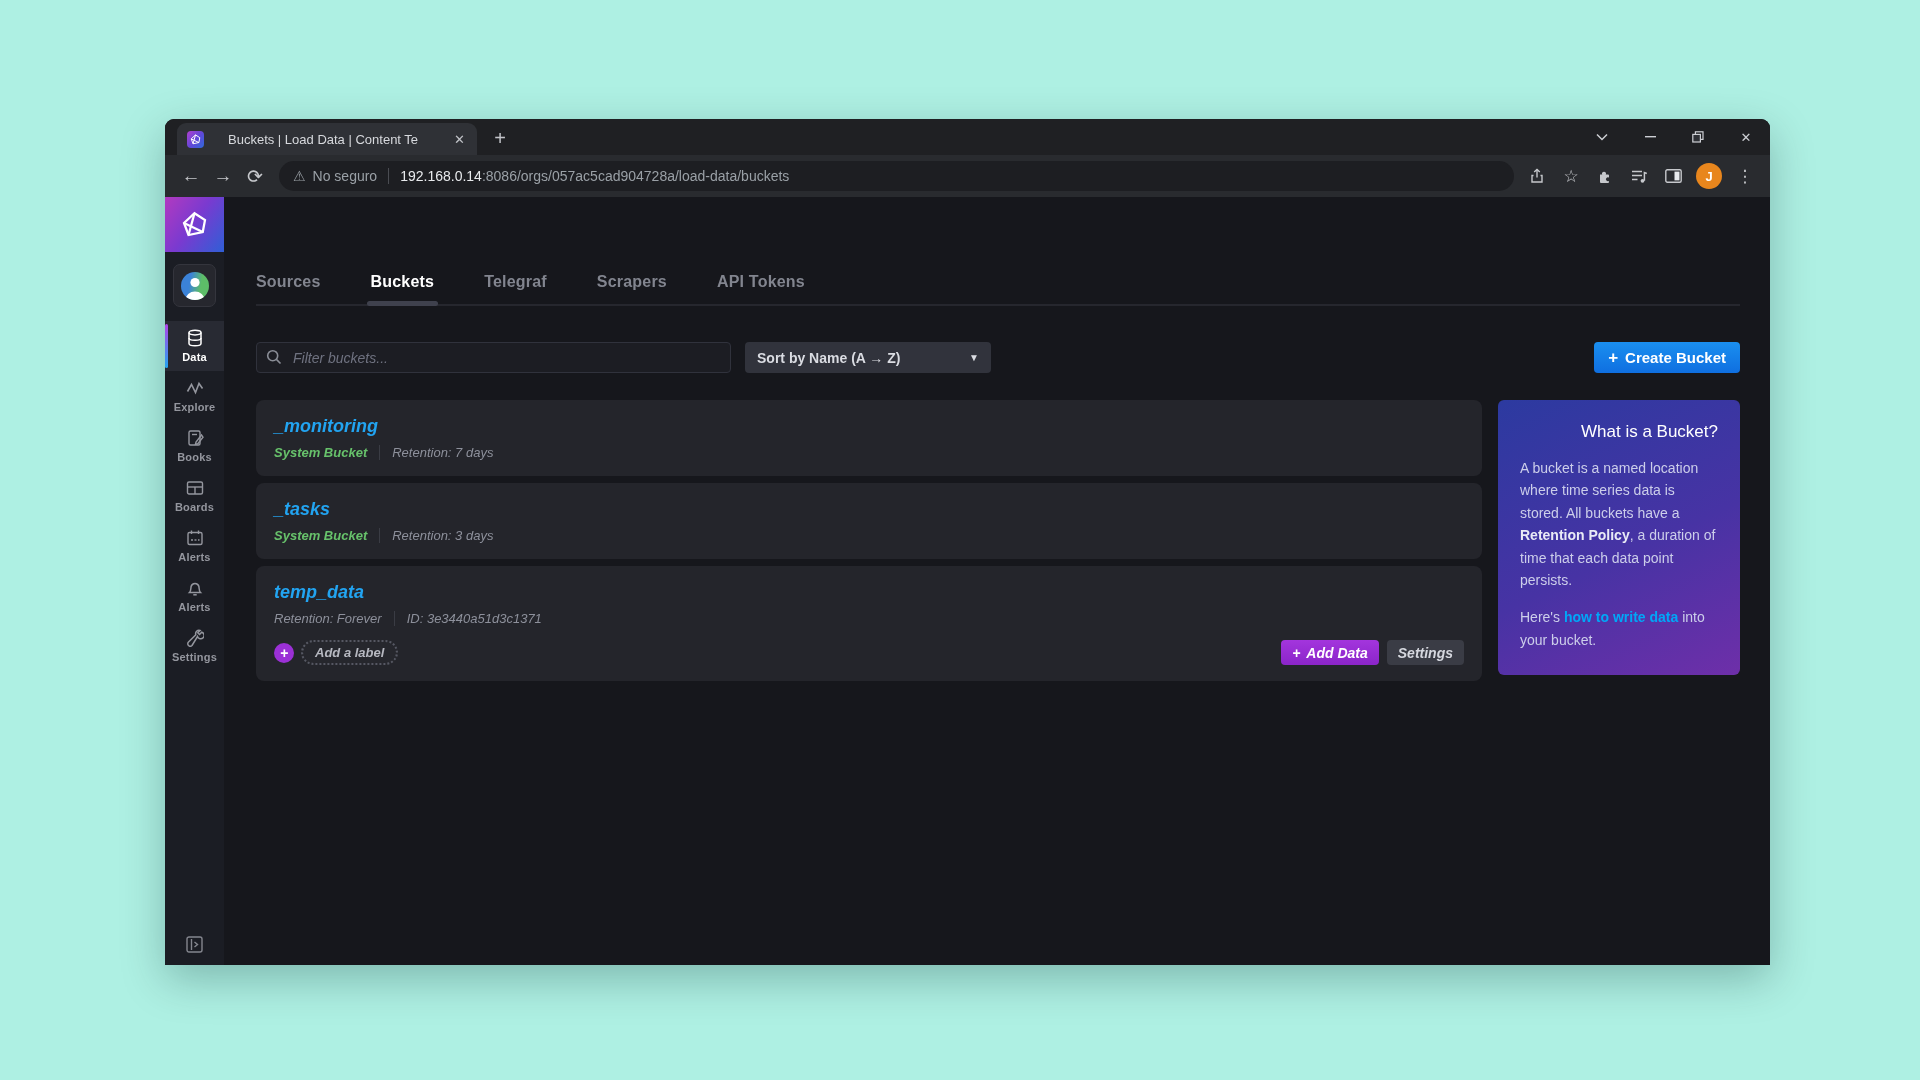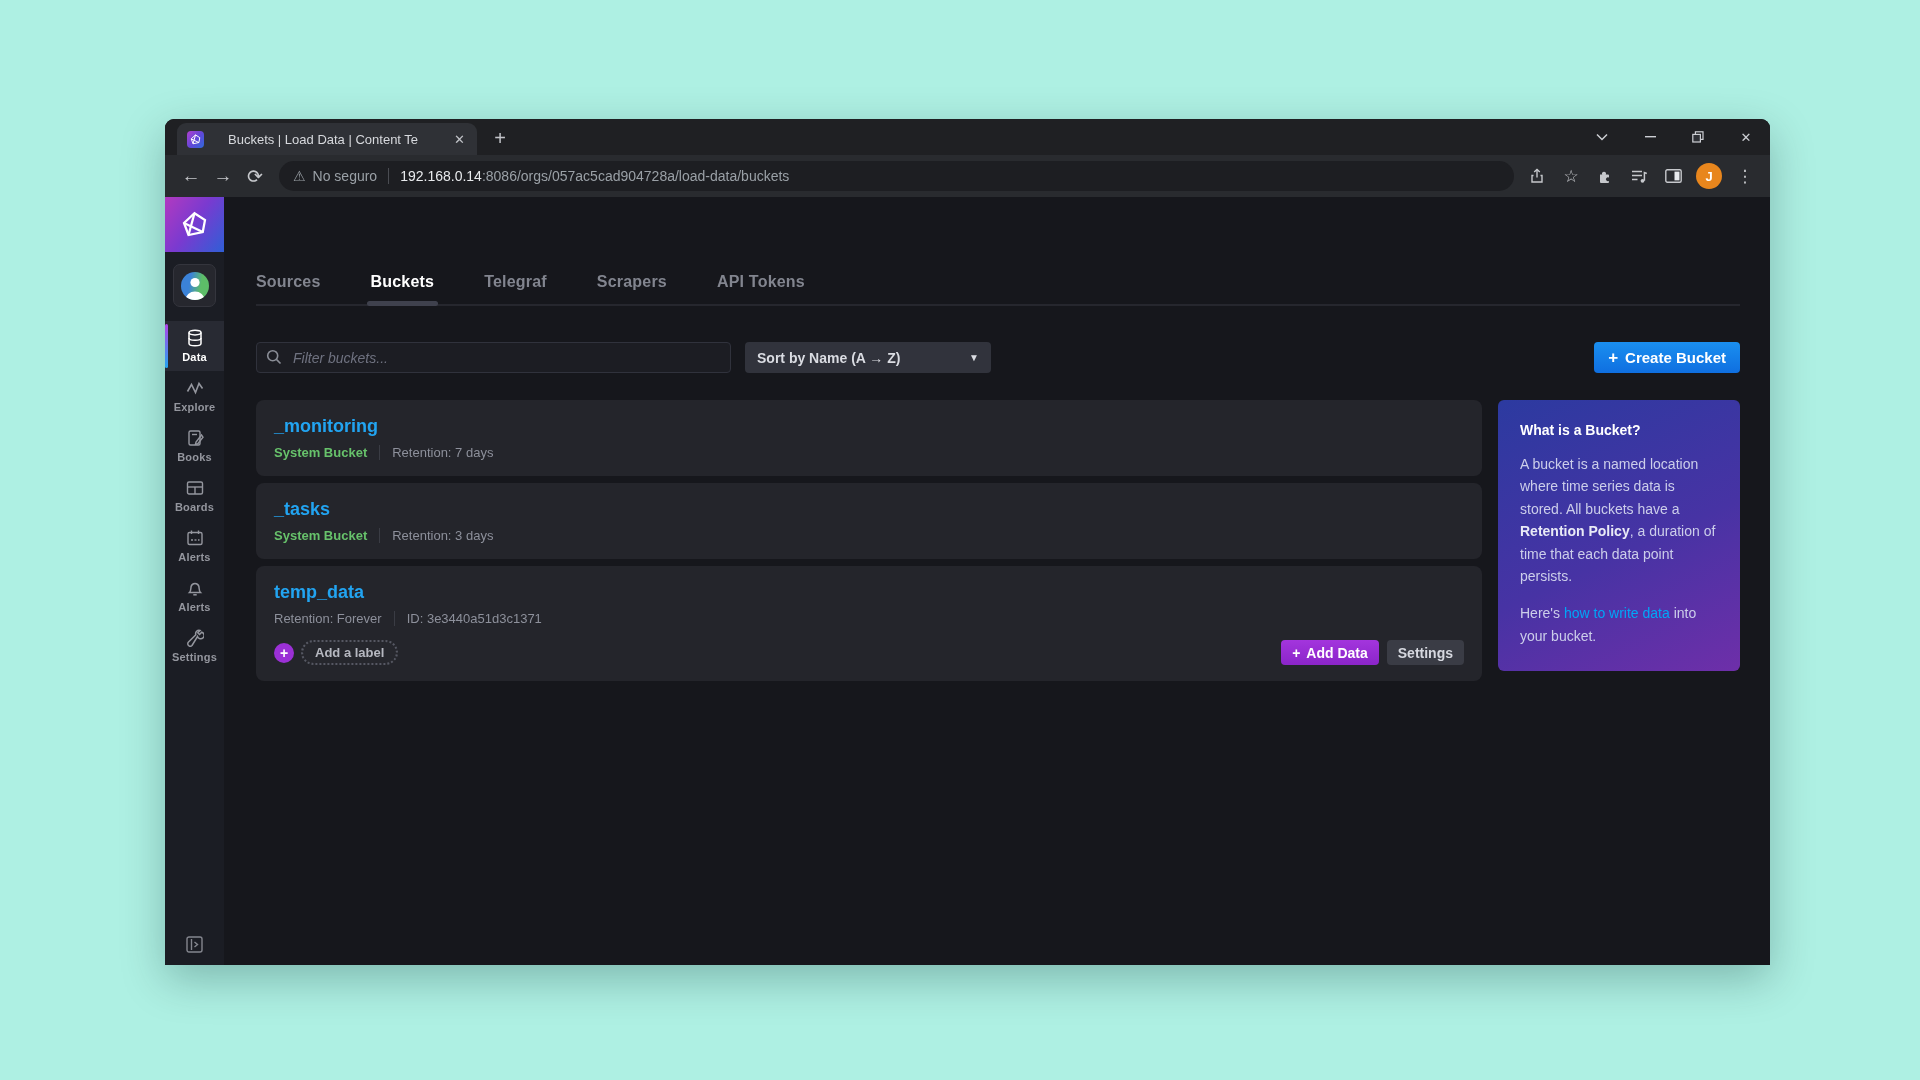--- a/index.html
+++ b/index.html
@@ -81,42 +81,42 @@
   .sortbox { margin-left:14px; width:246px; height:31px; background:#31333c; border-radius:4px;
              display:flex; align-items:center; padding:0 12px; color:#dadce2; font-size:14px; font-weight:bold; }
   .sortcaret { margin-left:auto; font-size:10px; color:#dadce2; }
   .ctrl-spacer { flex:1; }
   .createbtn { height:31px; padding:0 14px; background:linear-gradient(180deg,#1a8ff0,#0f6fe0); border-radius:4px;
                color:#fff; font-size:15px; font-weight:bold; display:flex; align-items:center; gap:7px; }
   .createbtn .plus { font-size:17px; font-weight:bold; }
 
   .bodyrow { margin-top:27px; display:flex; gap:16px; align-items:flex-start; }
   .cards { width:1226px; display:flex; flex-direction:column; gap:7px; flex:none; }
-  .card { background:#24252b; border-radius:8px; padding:16px 18px; }
+  .card { background:#24252b; border-radius:8px; padding:16px 18px;font-style:italic; }
   .bname { font-size:18px; font-weight:bold; color:#22a4f1; display:inline-block; }
   .meta { margin-top:8px; display:flex; align-items:center; font-size:13px; }
   .badge-green { color:#67c26b; font-weight:bold; }
   .meta-gray { color:#8d909b; font-weight:500; }
   .vdiv { width:1px; height:15px; background:#3a3c44; margin:0 12px; }
   .card3row { margin-top:14px; display:flex; align-items:center; }
   .pluscircle { width:20px; height:20px; border-radius:50%; background:#9b30d6; color:#fff; font-size:14px; font-weight:bold;
                 display:flex; align-items:center; justify-content:center; }
   .labelpill { margin-left:7px; padding:3px 12px; border:2px dotted #565863; border-radius:13px; background:#26272d;
                color:#b6b8c0; font-size:13px; font-weight:bold; }
   .adddata { margin-left:auto; height:25px; padding:0 11px; background:linear-gradient(180deg,#a335dd,#8b25c9); border-radius:4px;
              color:#fff; font-size:14px; font-weight:bold; display:flex; align-items:center; gap:6px; }
   .settingsbtn { margin-left:8px; height:25px; padding:0 11px; background:#3a3c45; border-radius:4px;
                  color:#d6d8df; font-size:14px; font-weight:bold; display:flex; align-items:center; }
 
   .panel { width:242px; border-radius:6px; padding:22px 22px 24px 22px;
            background:linear-gradient(155deg,#2c3aa0 0%,#4733a4 55%,#6e2fa9 100%); }
-  .panel h3 { font-size:14px; font-weight:bold; color:#ffffff; }
+  .panel h3 { font-size:17px; font-weight:normal; color:#ffffff;text-align:right; }
   .panel p { margin-top:15px; font-size:14px; line-height:1.6; color:#ccceea; }
   .panel .b { font-weight:bold; color:#e9eaf6; }
-  .panel .plink { font-weight:normal; color:#00a7f8; }
+  .panel .plink { font-weight:bold; color:#00a7f8; }
 
   svg { display:block; }
 </style>
 </head>
 <body>
 
 <div class="stage">
   <div class="window">
 
     <div class="tabbar">

